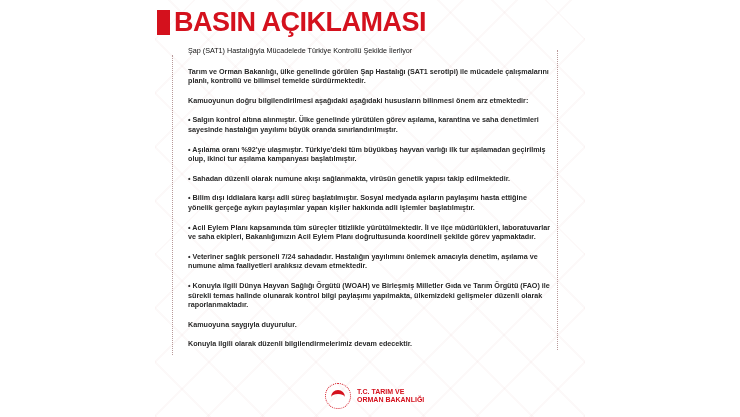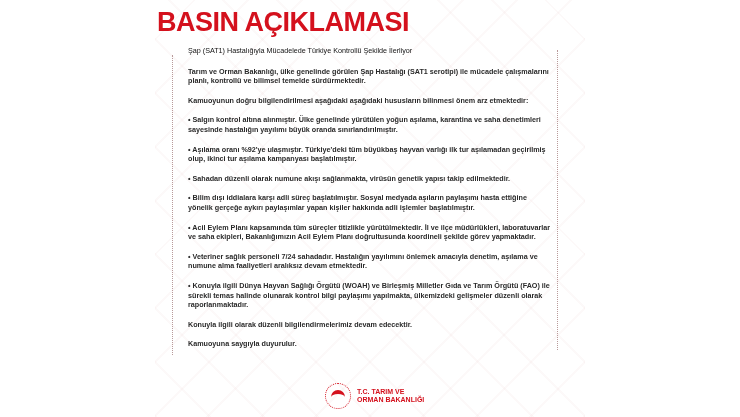--- a/index.html
+++ b/index.html
@@ -12,21 +12,21 @@
       background:#ffffff;
     }
     .pattern {
       position:absolute; left:155px; top:0; width:430px; height:417px;
       background-image:
         repeating-linear-gradient(45deg, rgba(220,170,170,0.07) 0 2px, transparent 2px 38px),
         repeating-linear-gradient(-45deg, rgba(220,170,170,0.07) 0 2px, transparent 2px 38px);
       pointer-events:none;
     }
     .title-row {
-      position:absolute; left:157px; top:9px; height:26px; display:flex; align-items:center;flex-direction:column;
+      position:absolute; left:157px; top:9px; height:26px; display:flex; align-items:center;
     }
     .title-block { width:13px; height:25px; background:#d4111d; margin-right:4px; }
     .title-text {
       font-family:"Liberation Sans", sans-serif; font-weight:bold; font-size:27px;
       color:#d4111d; letter-spacing:-0.5px; line-height:26px;
     }
     .dots-left {
       position:absolute; left:172px; top:55px; height:300px; width:1px;
       border-left:1.5px dotted #b89a9a;
     }
@@ -63,29 +63,29 @@
   <div class="title-text">BASIN AÇIKLAMASI</div>
 </div>
 
 <div class="dots-left"></div>
 <div class="dots-right"></div>
 
 <div class="content">
   <p class="heading">Şap (SAT1) Hastalığıyla Mücadelede Türkiye Kontrollü Şekilde İlerliyor</p>
   <p>Tarım ve Orman Bakanlığı, ülke genelinde görülen Şap Hastalığı (SAT1 serotipi) ile mücadele çalışmalarını planlı, kontrollü ve bilimsel temelde sürdürmektedir.</p>
   <p>Kamuoyunun doğru bilgilendirilmesi aşağıdaki aşağıdaki hususların bilinmesi önem arz etmektedir:</p>
-  <p>• Salgın kontrol altına alınmıştır. Ülke genelinde yürütülen yoğun aşılama, karantina ve saha denetimleri sayesinde hastalığın yayılımı büyük oranda sınırlandırılmıştır.</p>
+  <p>• Salgın kontrol altına alınmıştır. Ülke genelinde yürütülen görev aşılama, karantina ve saha denetimleri sayesinde hastalığın yayılımı büyük oranda sınırlandırılmıştır.</p>
   <p>• Aşılama oranı %92'ye ulaşmıştır. Türkiye'deki tüm büyükbaş hayvan varlığı ilk tur aşılamadan geçirilmiş olup, ikinci tur aşılama kampanyası başlatılmıştır.</p>
   <p>• Sahadan düzenli olarak numune akışı sağlanmakta, virüsün genetik yapısı takip edilmektedir.</p>
   <p>• Bilim dışı iddialara karşı adli süreç başlatılmıştır. Sosyal medyada aşıların paylaşımı hasta ettiğine yönelik gerçeğe aykırı paylaşımlar yapan kişiler hakkında adli işlemler başlatılmıştır.</p>
   <p>• Acil Eylem Planı kapsamında tüm süreçler titizlikle yürütülmektedir. İl ve ilçe müdürlükleri, laboratuvarlar ve saha ekipleri, Bakanlığımızın Acil Eylem Planı doğrultusunda koordineli şekilde görev yapmaktadır.</p>
   <p>• Veteriner sağlık personeli 7/24 sahadadır. Hastalığın yayılımını önlemek amacıyla denetim, aşılama ve numune alma faaliyetleri aralıksız devam etmektedir.</p>
   <p>• Konuyla ilgili Dünya Hayvan Sağlığı Örgütü (WOAH) ve Birleşmiş Milletler Gıda ve Tarım Örgütü (FAO) ile sürekli temas halinde olunarak kontrol bilgi paylaşımı yapılmakta, ülkemizdeki gelişmeler düzenli olarak raporlanmaktadır.</p>
+  <p>Kamuoyuna saygıyla duyurulur.</p>
   <p>Konuyla ilgili olarak düzenli bilgilendirmelerimiz devam edecektir.</p>
-  <p>Kamuoyuna saygıyla duyurulur.</p>
 </div>
 
 <div class="footer-logo">
   <div class="emblem">
     <div class="emblem-inner"></div>
   </div>
   <div class="ministry">
     <div>T.C. TARIM VE</div>
     <div>ORMAN BAKANLIĞI</div>
   </div>

